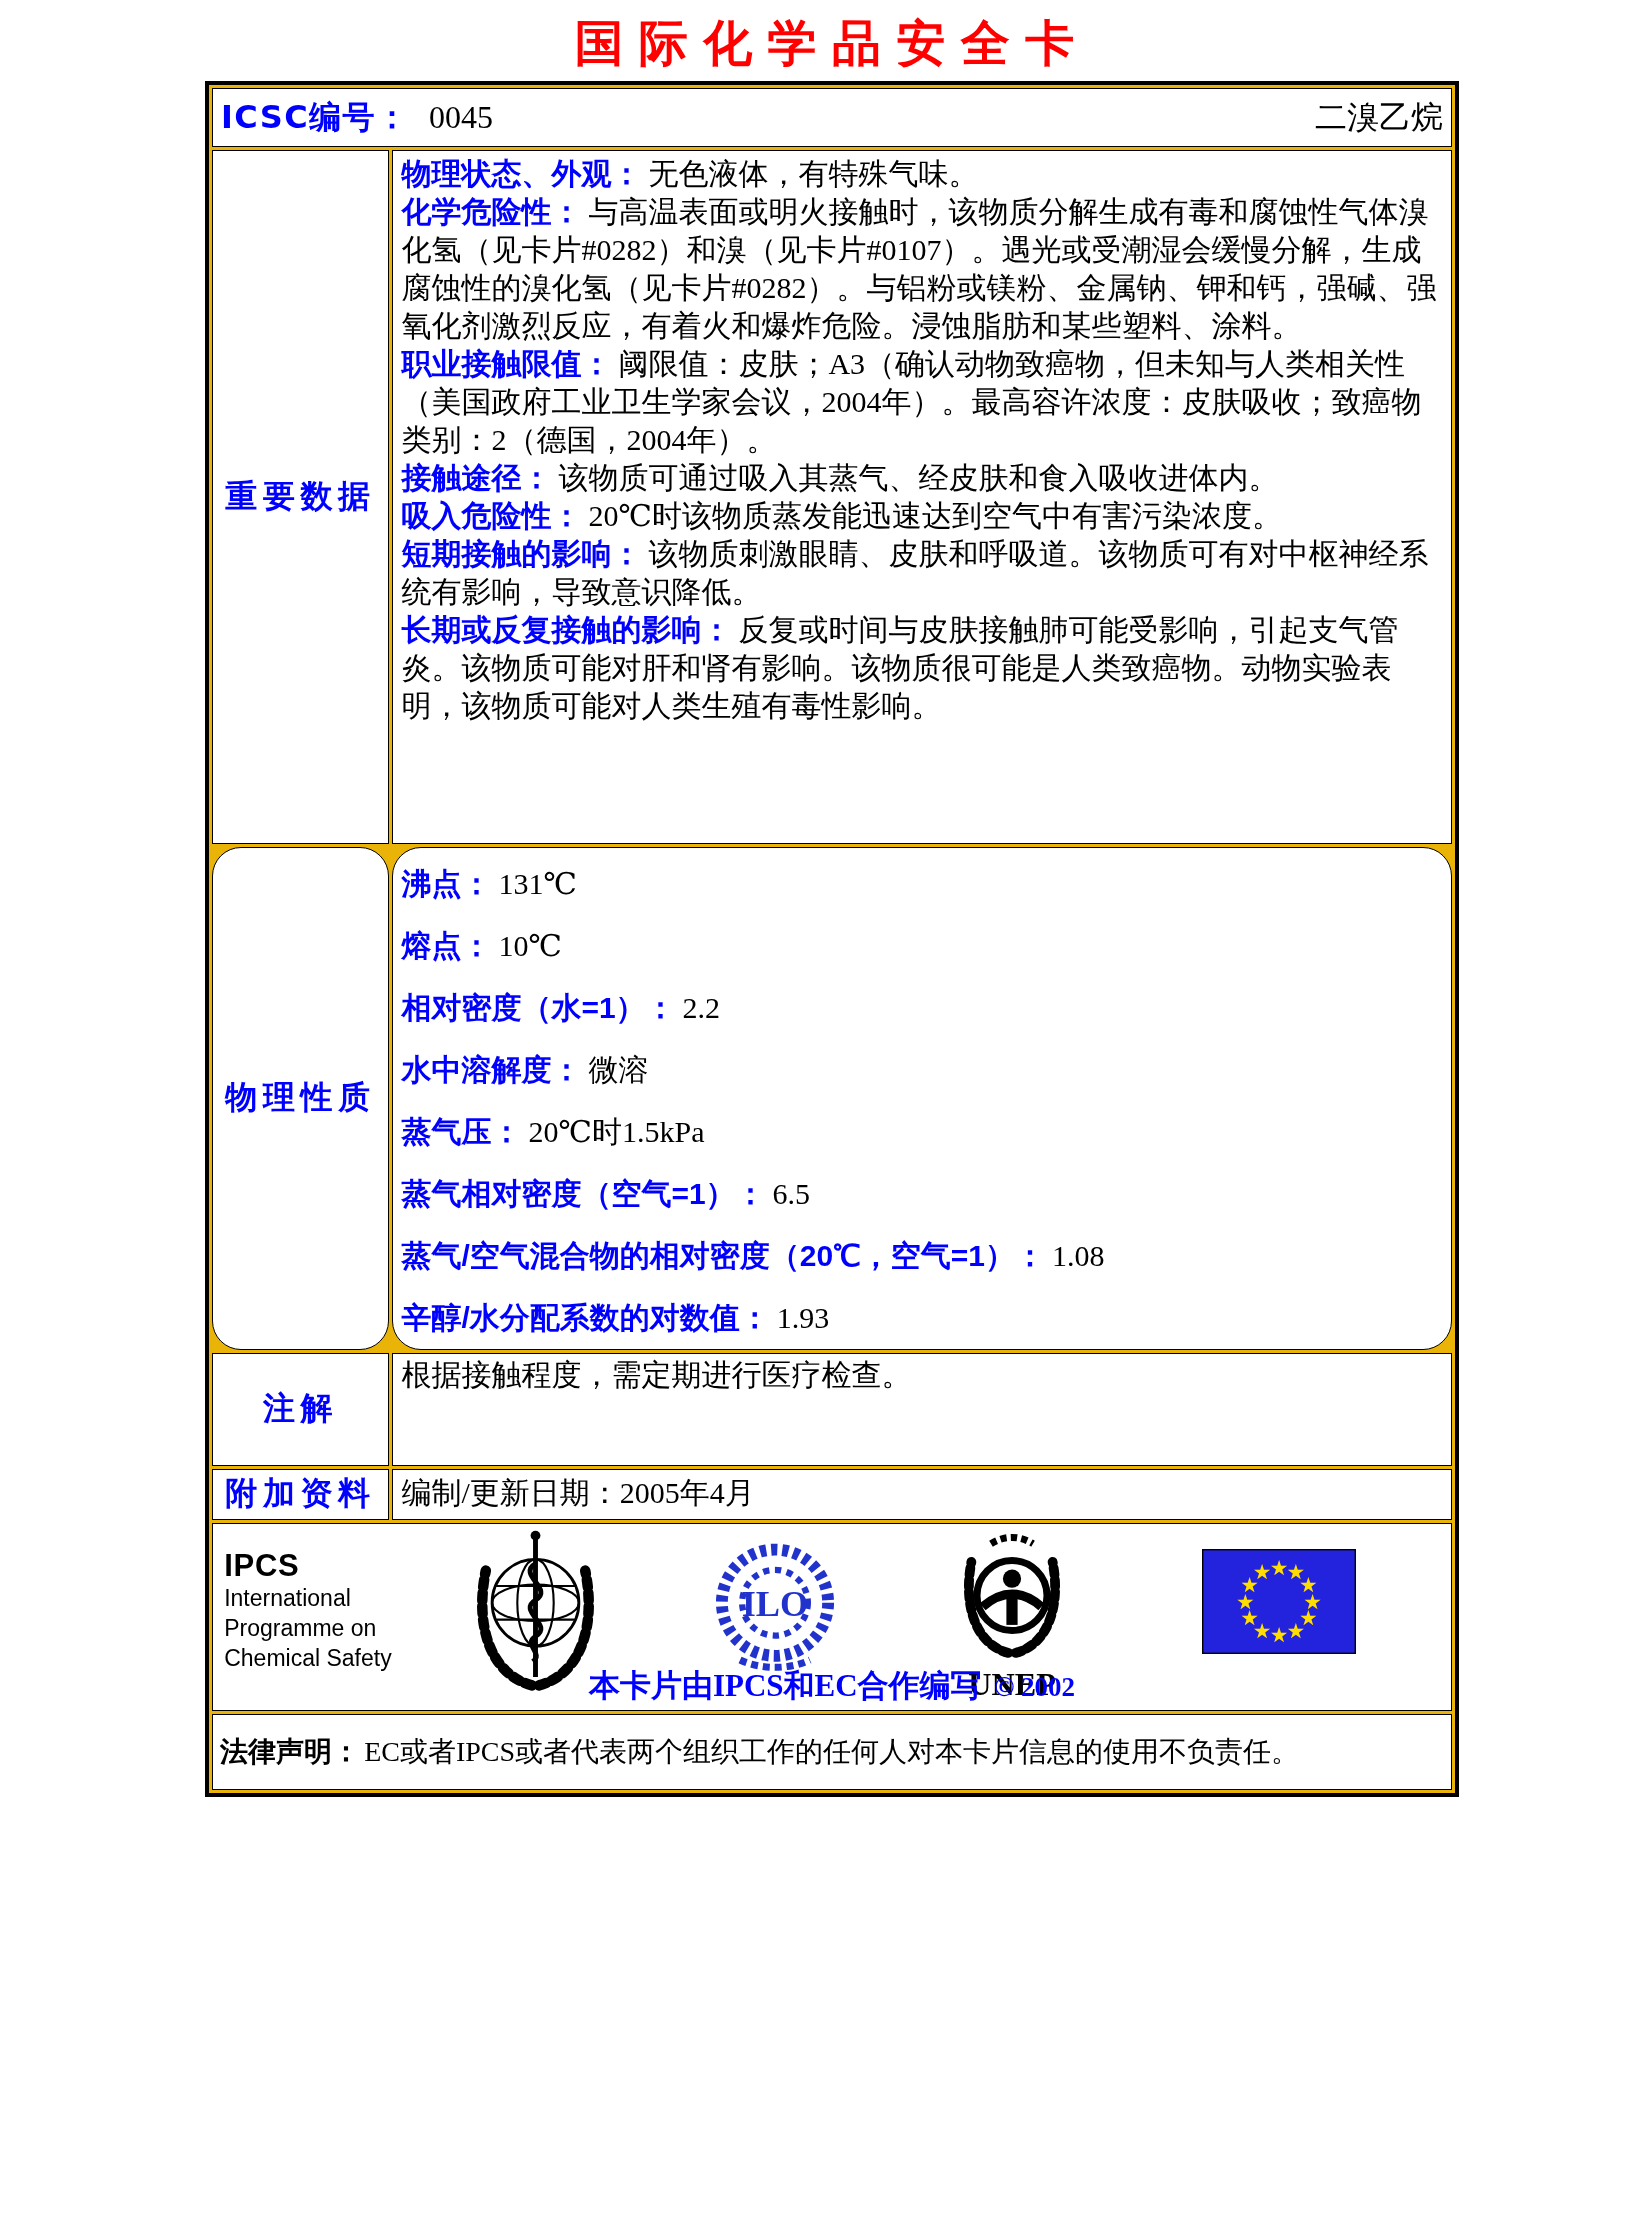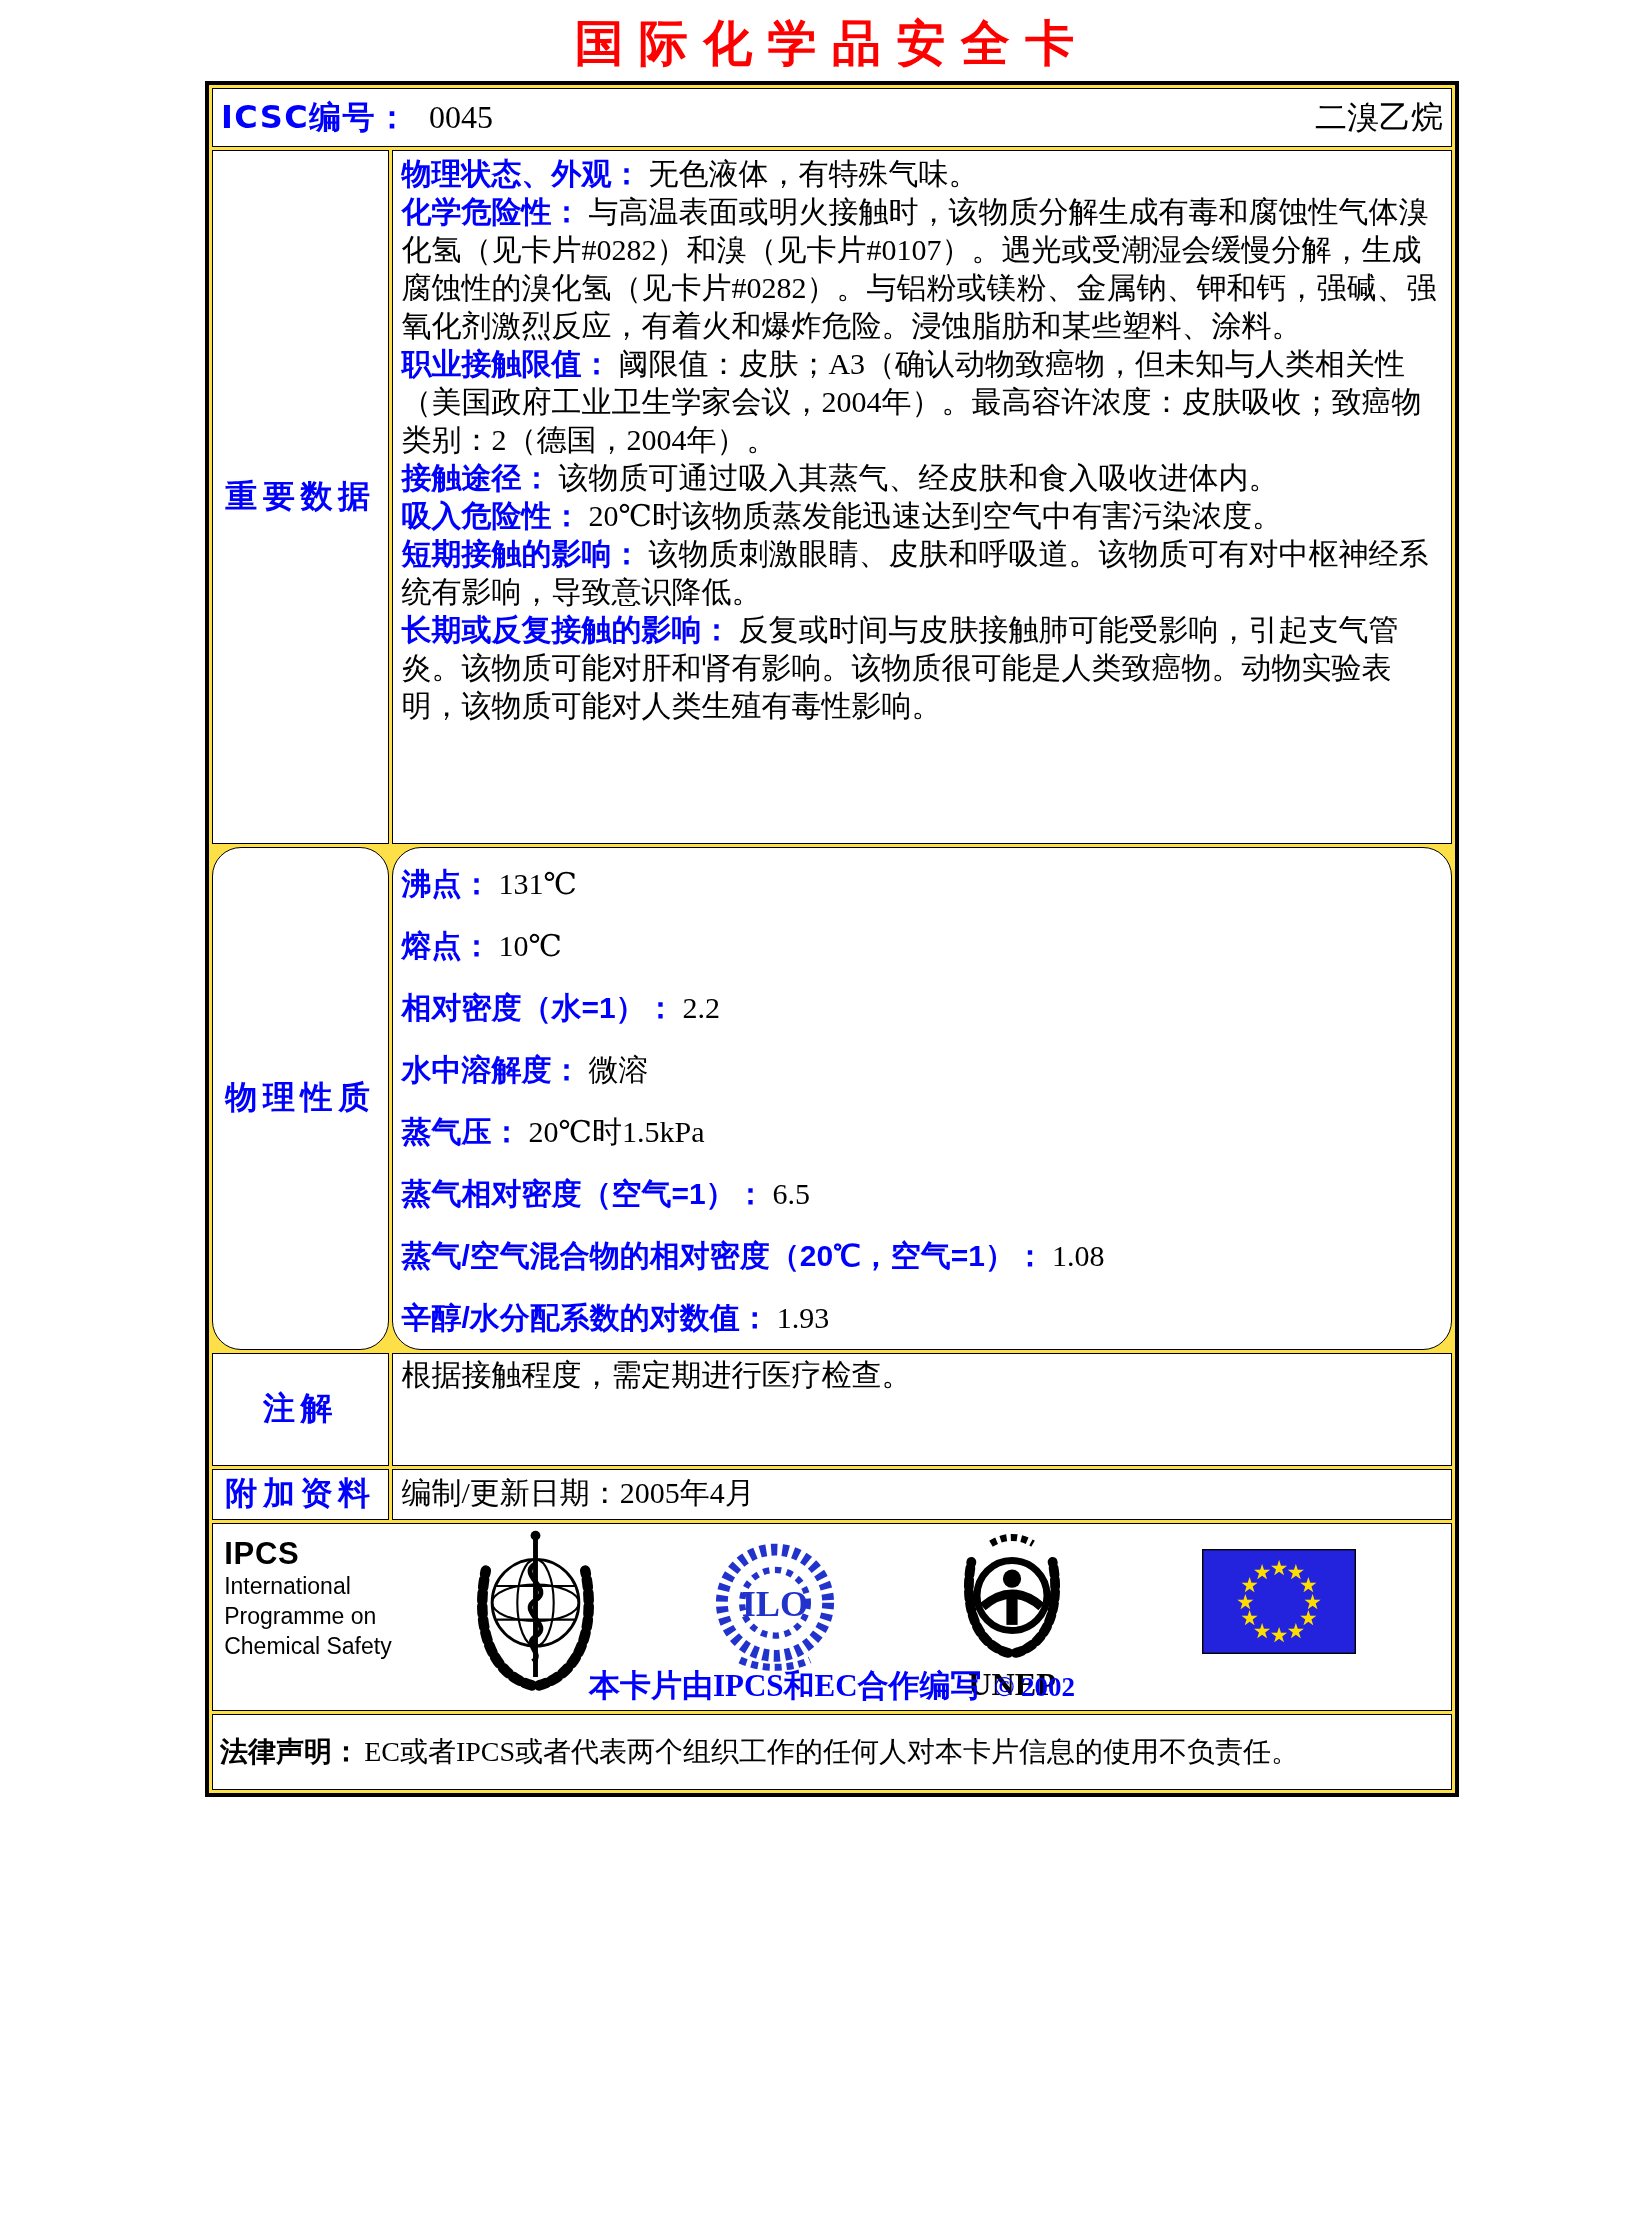--- a/index.html
+++ b/index.html
@@ -10,21 +10,21 @@
   }
   .page-title{
     width:1254px;margin:17px 0 11.2px 205px;
     text-align:center;color:#ff0000;
     font-family:"DejaVu Serif","Liberation Serif",serif;
     font-weight:bold;font-size:49px;letter-spacing:15.4px;line-height:53px;
     white-space:nowrap;
   }
   .card{
     margin-left:205px;width:1246px;
-    border:4.2px solid #000;background:#fde047;
+    border:4.2px solid #000;background:#eab308;
   }
   table.icsc{
     border-collapse:separate;border-spacing:3.5px;
     width:100%;table-layout:fixed;
   }
   td{border:1.4px solid #000;vertical-align:top;background:#fff;overflow:hidden;}
   td.label-cell{
     text-align:center;vertical-align:middle;
     color:#0000ff;
     font-family:"DejaVu Sans","Liberation Sans",sans-serif;
@@ -45,21 +45,21 @@
   }
   p.fitem{margin:0;}
   .imp-cell{height:688px;}
   .phys-cell{height:495px;border-radius:29px;}
   .prop-line{line-height:62px;white-space:nowrap;}
   .env-cell{height:107px;}
   .note-cell{height:107px;font-family:Liberation Mono, monospace;}
   .add-cell{height:45px;}
   .logos-cell{height:186px;position:relative;padding:0;}
   .ipcs-block{
-    position:absolute;left:11.2px;top:12px;
+    position:absolute;left:11.2px;top:24px;
     font-family:"Liberation Sans","DejaVu Sans",sans-serif;
     font-size:23px;line-height:30px;color:#000;
   }
   .ipcs-name{font-size:31px;font-weight:bold;line-height:35px;letter-spacing:0.7px;}
   .logo{position:absolute;}
   .logo-who{left:249px;top:2.8px;}
   .logo-ilo{left:499px;top:12.6px;}
   .logo-unep{left:729px;top:4.2px;}
   .logo-eu{left:989px;top:25px;}
   .logos-caption{

